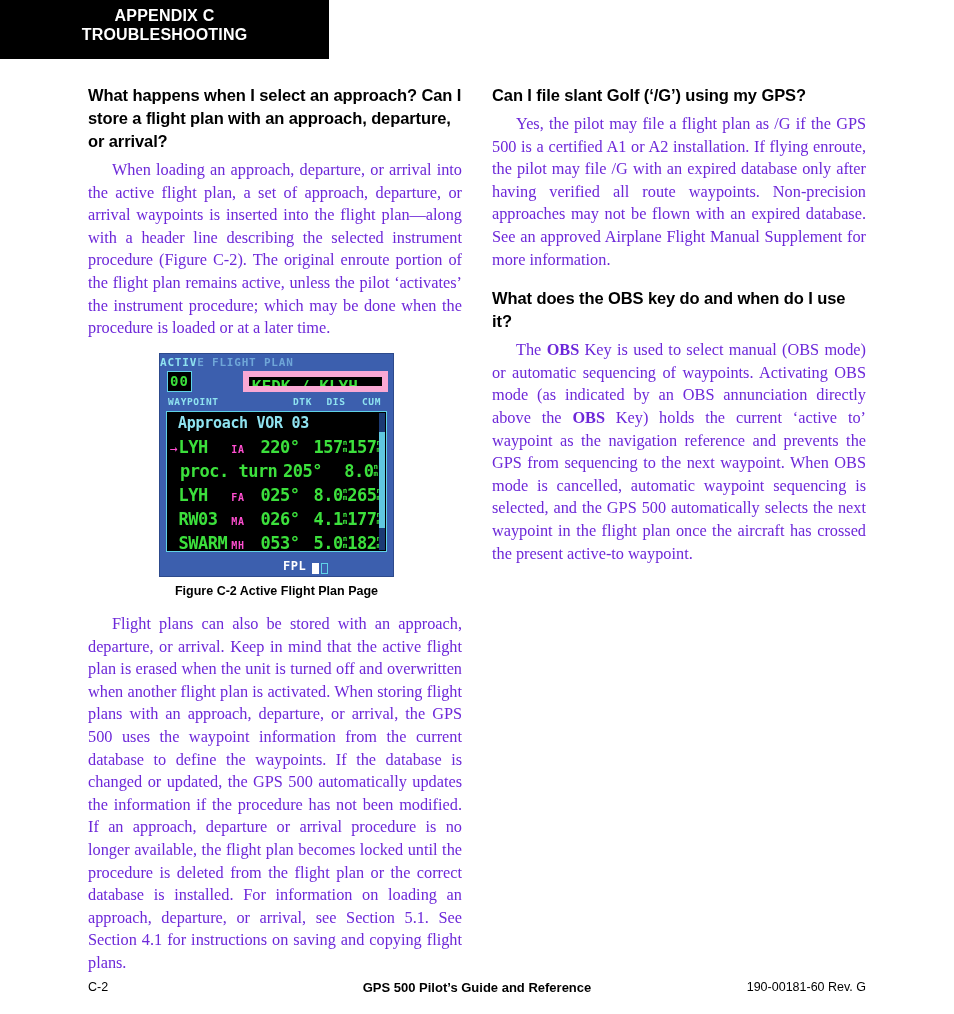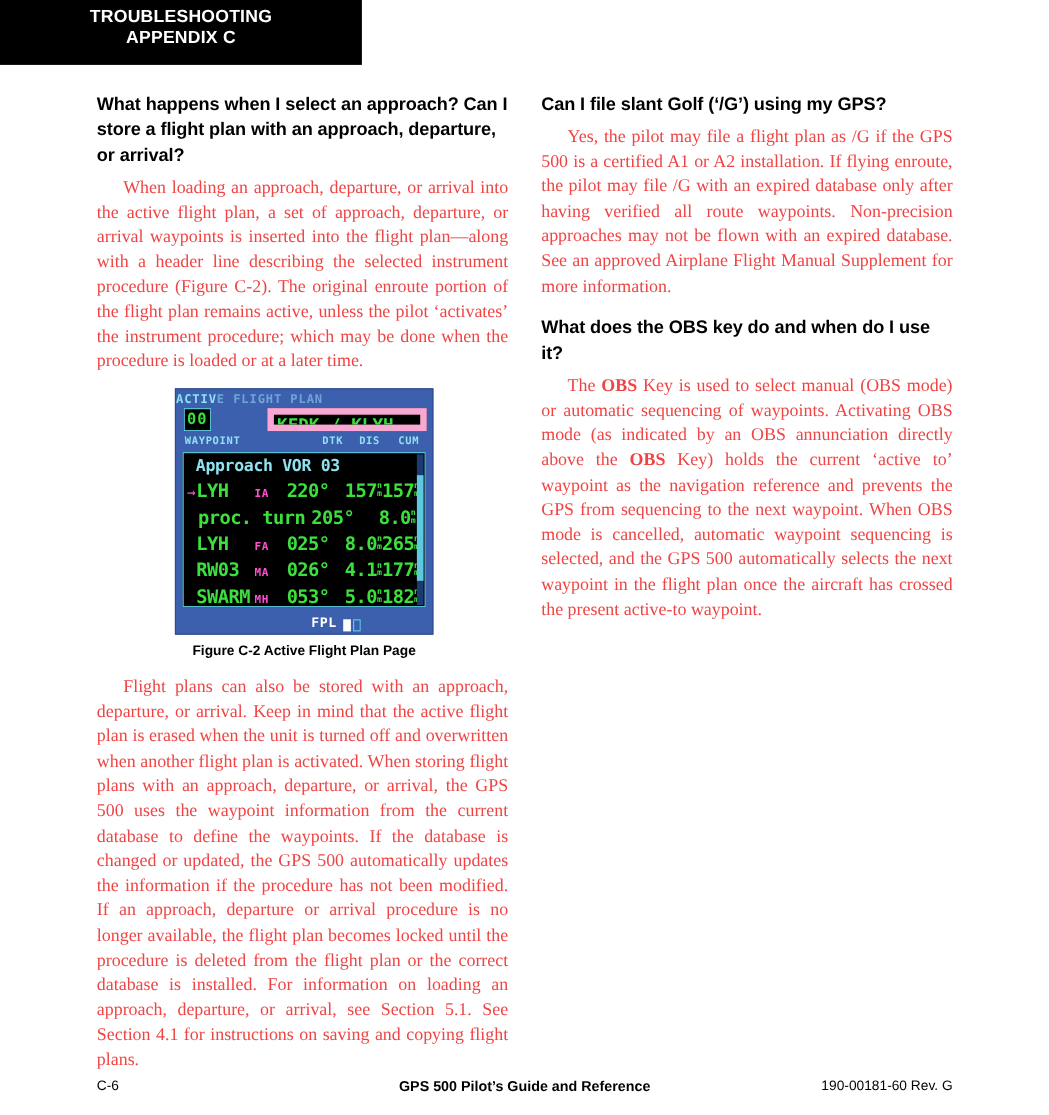--- a/index.html
+++ b/index.html
@@ -61,21 +61,21 @@
   }
   h2.q.second { margin-top: 16px; }
 
   p.body {
     font-family: "Liberation Serif", serif;
     font-size: 16.3px;
     line-height: 22.6px;
     margin: 0 0 0 0;
     text-align: justify;
     text-indent: 24px;
-    color: #ef4444;
+    color: #6d28d9;
   }
   p.body b { font-weight: bold; }
 
   
   #figure-wrap {
     position: absolute;
     left: 159px;
     top: 353px;
     width: 235px;
   }
@@ -329,22 +329,22 @@
   #footer-center {
     position: absolute; left: 0; right: 0; top: 0;
     text-align: center; font-weight: bold; font-size: 13px;
   }
   #footer-right { position: absolute; right: 0; top: 0; }
 </style>
 </head>
 <body>
 
 <div id="appendix-header">
+  <span class="hdr-line">APPENDIX C</span>
   <span class="hdr-line">TROUBLESHOOTING</span>
-  <span class="hdr-line">APPENDIX C</span>
 </div>
 
 <div id="col-left">
   <h2 class="q">What happens when I select an approach? Can I store a flight plan with an approach, departure, or arrival?</h2>
   <p class="body">When loading an approach, departure, or arrival into the active flight plan, a set of approach, departure, or arrival waypoints is inserted into the flight plan—along with a header line describing the selected instrument procedure (Figure C-2).  The original enroute portion of the flight plan remains active, unless the pilot ‘activates’ the instrument procedure; which may be done when the procedure is loaded or at a later time.</p>
 </div>
 
 <div id="figure-wrap">
 
   <div id="gps-screen">
@@ -442,16 +442,16 @@
 
 <div id="col-right">
   <h2 class="q">Can I file slant Golf (‘/G’) using my GPS?</h2>
   <p class="body">Yes, the pilot may file a flight plan as /G if the GPS 500 is a certified A1 or A2 installation.  If flying enroute, the pilot may file /G with an expired database only after having verified all route waypoints.   Non-precision approaches may not be flown with an expired database.  See an approved Airplane Flight Manual Supplement for more information.</p>
 
   <h2 class="q second">What does the OBS key do and when do I use it?</h2>
   <p class="body"><span>The </span><b>OBS</b><span> Key is used to select manual (OBS mode) or automatic sequencing of waypoints.  Activating OBS mode (as indicated by an OBS annunciation directly above the </span><b>OBS</b><span> Key) holds the current ‘active to’ waypoint as the navigation reference and prevents the GPS from sequencing to the next waypoint.  When OBS mode is cancelled, automatic waypoint sequencing is selected, and the GPS 500 automatically selects the next waypoint in the flight plan once the aircraft has crossed the present active-to waypoint.</span></p>
 </div>
 
 <div id="page-footer">
-  <div id="footer-left">C-6</div>
+  <div id="footer-left">C-2</div>
   <div id="footer-center">GPS 500 Pilot’s Guide and Reference</div>
   <div id="footer-right">190-00181-60  Rev. G</div>
 </div>
 
 </body></html>

